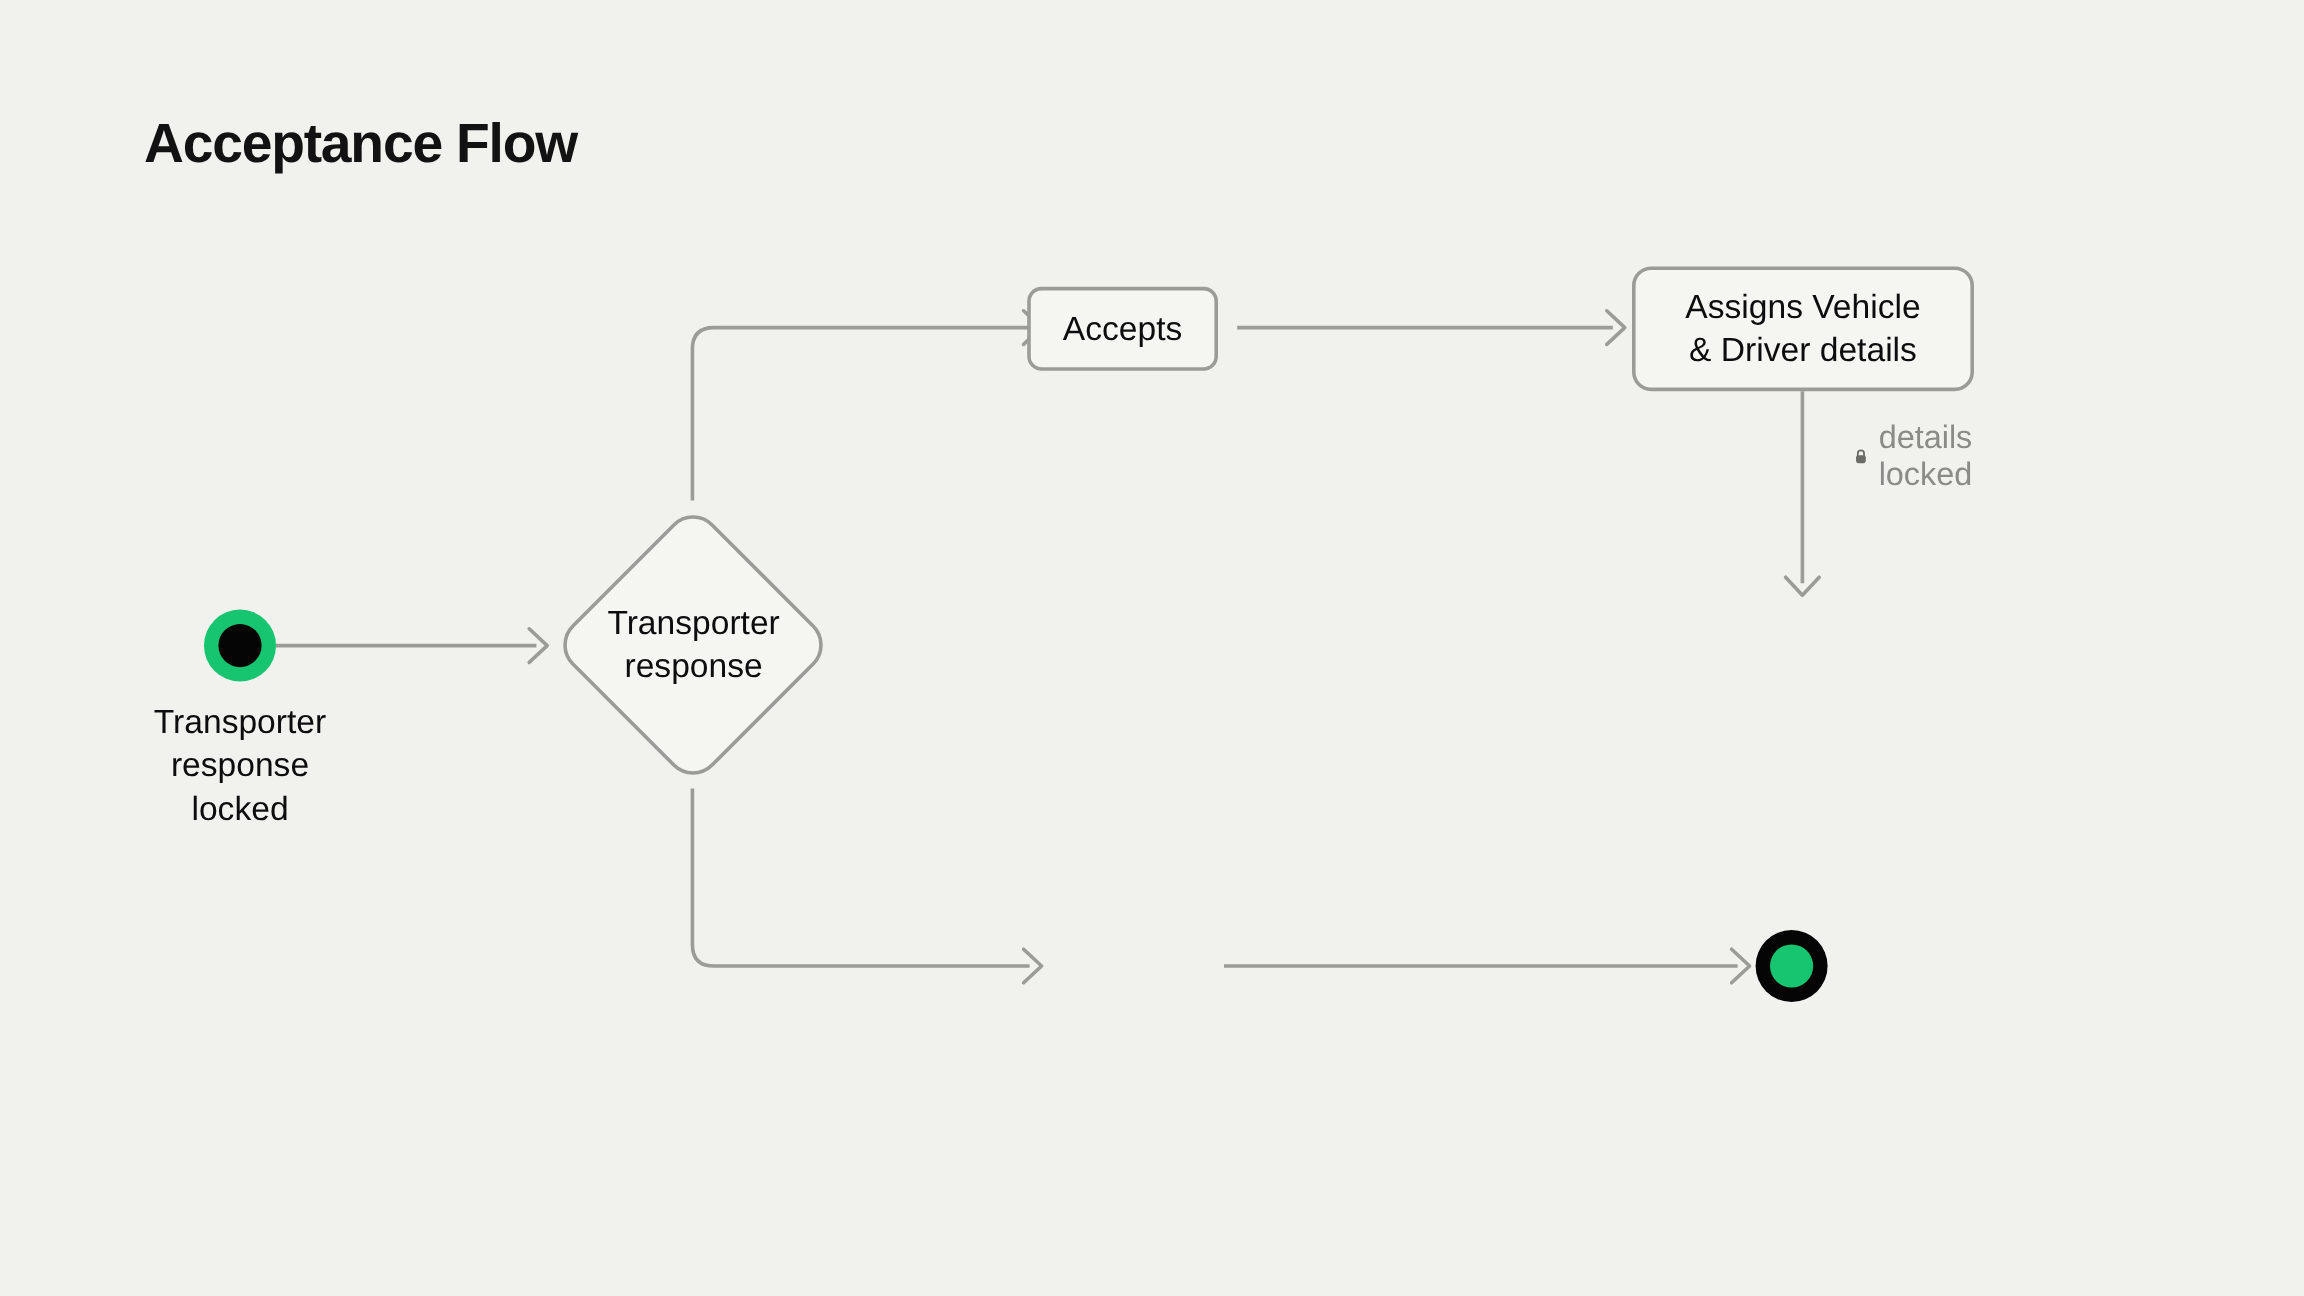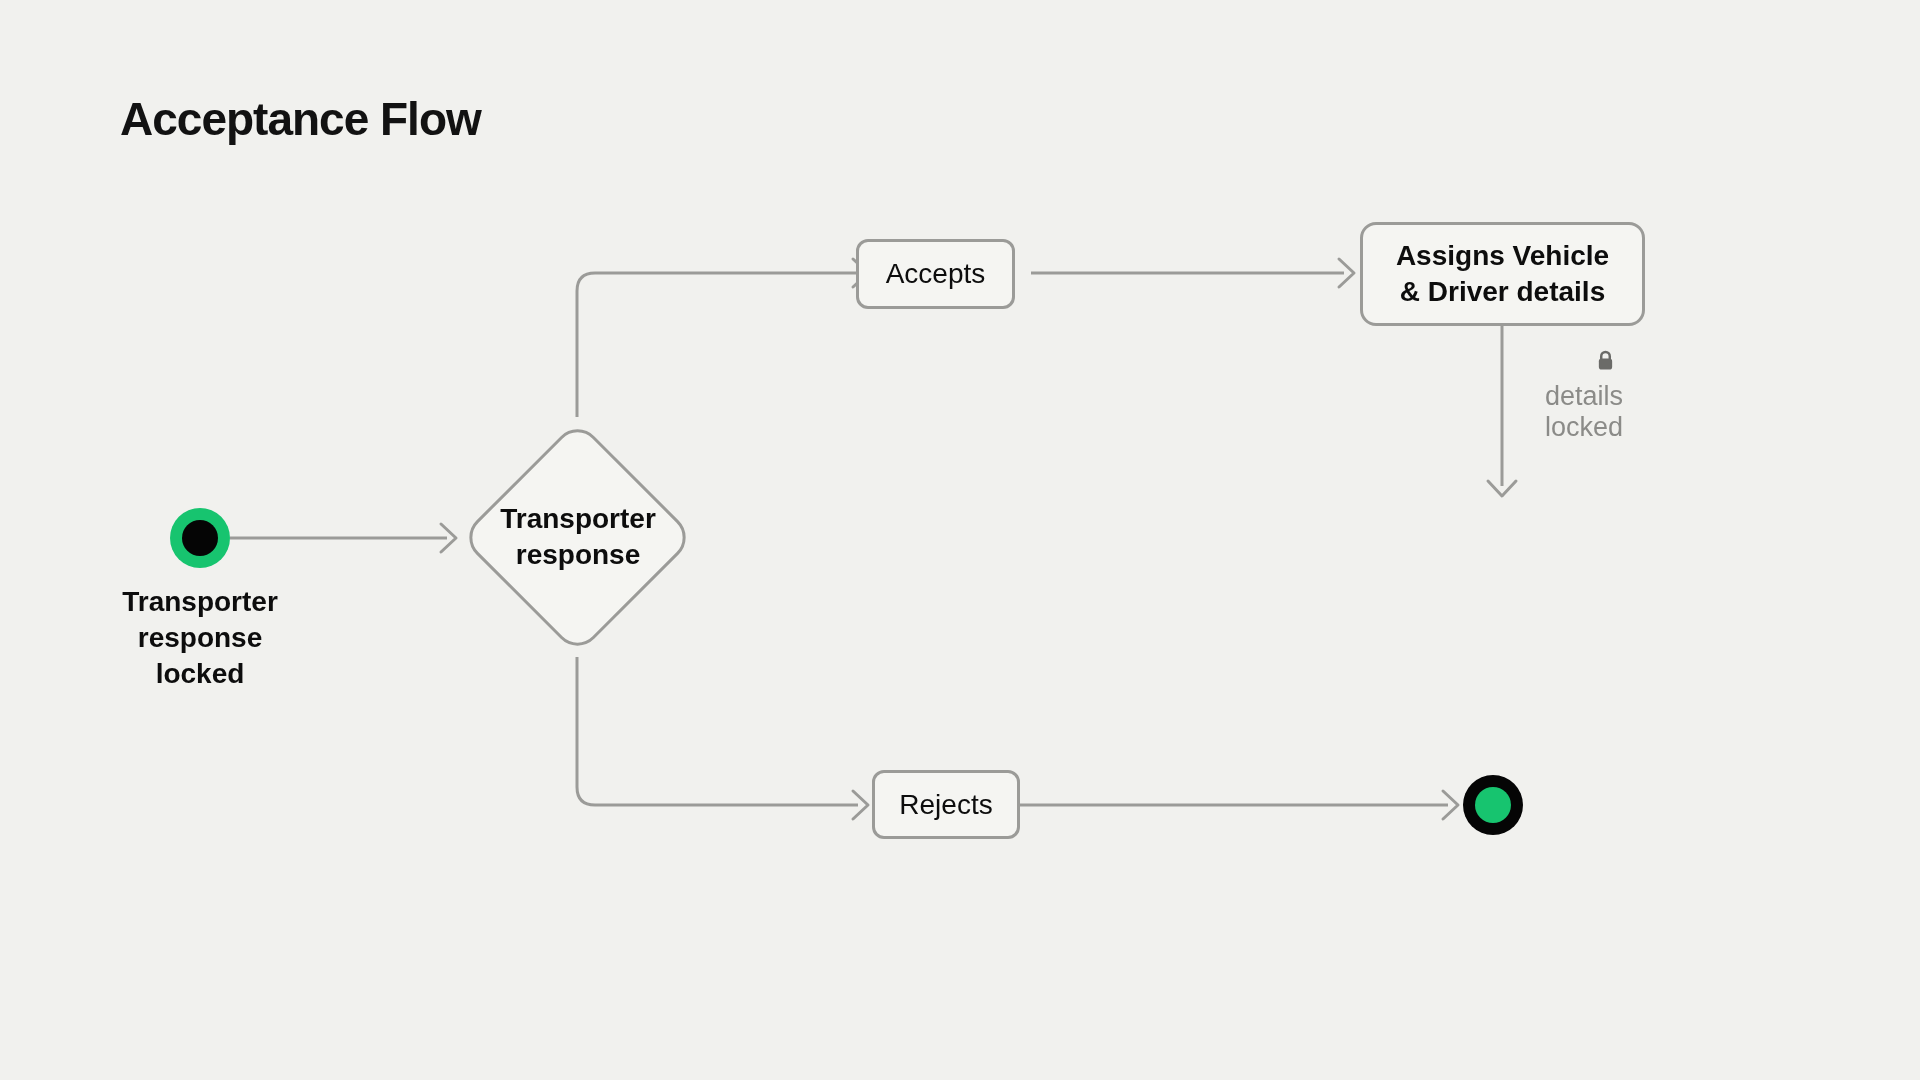--- a/index.html
+++ b/index.html
@@ -25,21 +25,21 @@
   .canvas{position:relative;width:1665px;height:1080px;}
   .page-title{
     position:absolute;left:120px;top:92px;
     font-size:46px;font-weight:700;letter-spacing:-1px;color:#121212;
   }
   svg.edges{position:absolute;left:0;top:0;width:1920px;height:1080px;}
   svg.edges path{stroke:var(--edge);stroke-width:3;fill:none;}
   svg.edges path.arrow{stroke-linejoin:round;stroke-linecap:round;}
 
   .node-label{font-size:28px;line-height:36px;color:var(--ink);text-align:center;}
-  .node-label span{display:block;font-weight:bold;}
+  .node-label span{display:block;}
 
   .event-outer{
     position:absolute;width:60px;height:60px;border-radius:50%;
     display:flex;align-items:center;justify-content:center;
   }
   .event-inner{width:36px;height:36px;border-radius:50%;}
   .start-event{left:170px;top:508px;background:var(--accent-green);}
   .start-event .event-inner{background:#050505;}
   .end-event{left:1463px;top:775px;background:#050505;}
   .end-event .event-inner{background:var(--accent-green);}
@@ -61,21 +61,21 @@
     border:3px solid var(--node-border);
     display:flex;align-items:center;justify-content:center;
   }
   .box-accepts{left:856px;top:239px;width:159px;height:70px;border-radius:12px;}
   .box-assigns{left:1360px;top:222px;width:285px;height:104px;border-radius:16px;}
   .box-vehicle{left:1335px;top:502px;width:335px;height:104px;border-radius:16px;background:var(--highlight-fill);}
   .box-rejects{left:872px;top:770px;width:148px;height:69px;border-radius:12px;}
 
   .annotation{
     position:absolute;left:1545px;top:349px;
-    display:flex;align-items:center;gap:9px;flex-direction:column;
+    display:flex;align-items:center;gap:9px;
   }
   .annotation .lock{width:19px;height:23px;}
   .annotation .lock .shackle{stroke:var(--muted-icon);}
   .annotation .lock .body{fill:var(--muted-icon);}
   .annotation .ann-text{font-size:27px;color:var(--muted-text);}
 </style>
 </head>
 <body>
 
 <div class="canvas">
@@ -138,21 +138,18 @@
 
   <div class="annotation">
     <svg class="lock" viewBox="0 0 20 24" xmlns="http://www.w3.org/2000/svg">
       <path class="shackle" d="M5.5 11 V7.5 a4.5 4.5 0 0 1 9 0 V11" fill="none" stroke-width="2.6"></path>
       <rect class="body" x="3" y="10" width="14" height="11.5" rx="3"></rect>
     </svg>
     <span class="ann-text">details locked</span>
   </div>
 
 
-  <div class="flow-box box-rejects">
-    <div class="node-label">Rejects</div>
-  </div>
 
   <div class="event-outer end-event">
     <div class="event-inner"></div>
   </div>
 
 </div>
 
 </body></html>

